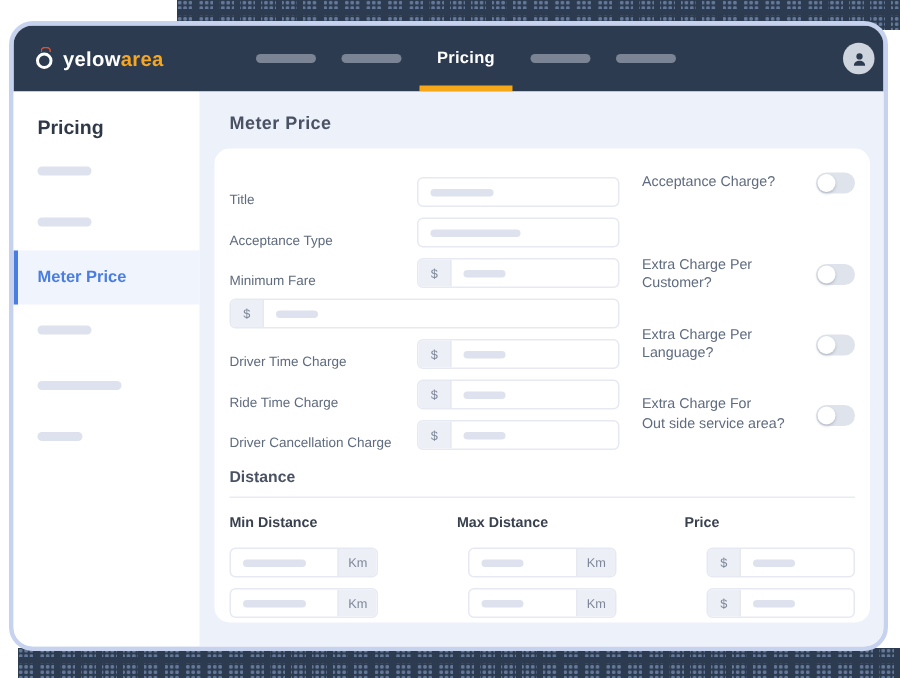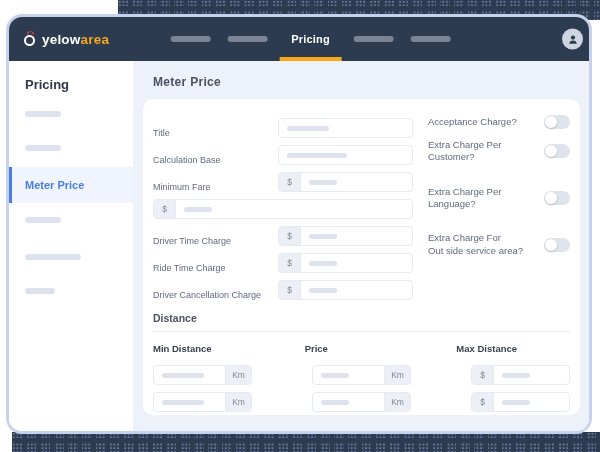--- a/index.html
+++ b/index.html
@@ -70,21 +70,21 @@
     display:flex;align-items:center;overflow:hidden}
   .affix{align-self:stretch;width:22px;flex:0 0 22px;background:var(--affix-bg);color:#7d8799;font-size:8.5px;
     display:flex;align-items:center;justify-content:center}
   .affix.pre{border-right:1px solid var(--input-border)}
   .affix.suf{border-left:1px solid var(--input-border);width:26px;flex:0 0 26px;margin-left:auto}
   .ph{height:5px;border-radius:3px;background:var(--skeleton-pill);margin-left:8px}
   .w42{width:42px}.w60{width:60px}.w28{width:28px}
 
   .toggles-col{flex:1;margin-left:15px;padding-top:4px}
   .toggle-row{display:flex;align-items:center;justify-content:space-between}
-  .tr1{margin-bottom:10px}.tr2{margin-bottom:22px}.tr3{margin-bottom:22px}
+  .tr1{margin-bottom:42px}.tr2{margin-bottom:22px}.tr3{margin-bottom:22px}
   .toggle-label{font-size:9.5px;color:var(--label-text);line-height:1.3}
   .toggle-label span{display:block}
   .toggle{position:relative;width:26px;height:14px;border-radius:7px;background:var(--toggle-track);flex:0 0 26px}
   .toggle::after{content:'';position:absolute;left:1px;top:1px;width:12px;height:12px;border-radius:50%;
     background:#fff;box-shadow:0 1px 2px rgba(40,50,70,.25)}
 
   .distance-title{margin-top:12px;font-size:10.5px;font-weight:700;color:#4a5263}
   .divider{margin-top:7px;height:1px;background:#e8ebf2}
   .dist-grid{display:grid;grid-template-columns:1fr 1fr 1fr;column-gap:38px;margin-top:11px}
   .col-header{font-size:9.5px;font-weight:700;color:#39414f;margin-bottom:11px}
@@ -145,21 +145,21 @@
           <div class="top-section">
 
             <div class="fields-col">
               <div class="field-row">
                 <span class="field-label">Title</span>
                 <div class="input">
                     <span class="ph w42"></span>
                   </div>
               </div>
               <div class="field-row">
-                <span class="field-label">Calculation Base</span>
+                <span class="field-label">Acceptance Type</span>
                 <div class="input">
                     <span class="ph w60"></span>
                   </div>
               </div>
               <div class="field-row">
                 <span class="field-label">Minimum Fare</span>
                 <div class="input">
                   <span class="affix pre">$</span>
                   <span class="ph w28"></span>
                 </div>
@@ -223,22 +223,22 @@
                 <span class="toggle"></span>
               </div>
             </div>
           </div>
 
           <div class="distance-title">Distance</div>
           <div class="divider"></div>
 
           <div class="dist-grid">
             <span class="col-header">Min Distance</span>
+            <span class="col-header">Max Distance</span>
             <span class="col-header">Price</span>
-            <span class="col-header">Max Distance</span>
           </div>
 
           <div class="dist-row">
             <div class="input">
               <span class="ph w42"></span>
               <span class="affix suf">Km</span>
             </div>
             <div class="input">
               <span class="ph w28"></span>
               <span class="affix suf">Km</span>

